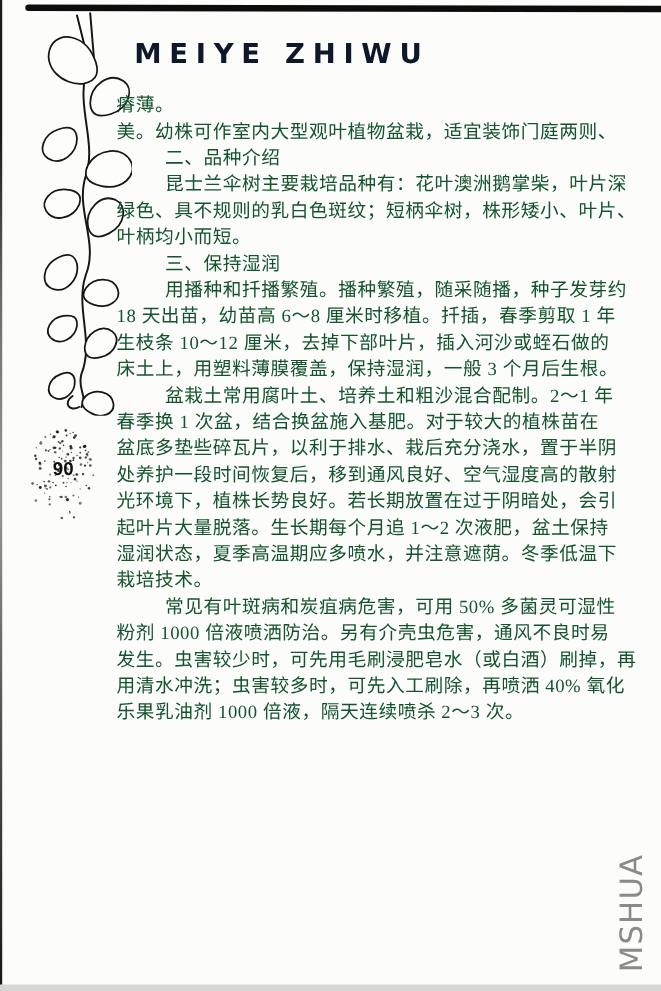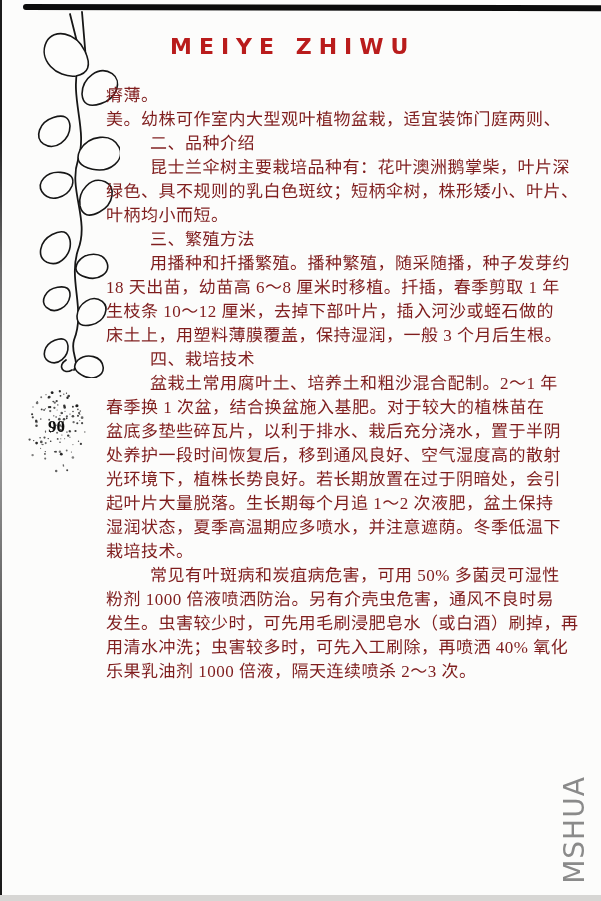--- a/index.html
+++ b/index.html
@@ -16,40 +16,40 @@
     position:absolute;top:4px;left:23px;right:0;height:6px;background:#0c0c0c;
     border-radius:3px 0 0 3px;transform:rotate(.12deg);transform-origin:left center;
   }
   .bottom-edge{
     position:absolute;left:0;bottom:0;width:601px;height:6px;background:#d7d6d4;
   }
   
   .header{
     position:absolute;left:122px;top:34px;
     font-family:"DejaVu Sans","Liberation Sans",sans-serif;
-    font-size:22px;font-weight:600;letter-spacing:7px;color:#b91c1c;white-space:nowrap;margin-left:48px;
+    font-size:25px;font-weight:600;letter-spacing:7px;color:#0f172a;white-space:nowrap;
   }
   
   .body-text{
     position:absolute;left:106px;top:84px;width:468px;
-    font-size:17px;line-height:24px;letter-spacing:.5px;color:#7f1d1d;
+    font-size:17px;line-height:24px;letter-spacing:.5px;color:#14532d;
   }
   .tline{white-space:nowrap;height:24px;}
   .tline.indent{padding-left:44px;}
   
   .vine{position:absolute;left:20px;top:10px;width:100px;height:368px;}
   .vine path{vector-effect:non-scaling-stroke;}
   .leaf{fill:#fdfdfc;stroke:#161616;stroke-width:1.6;}
   .stemline{fill:none;stroke:#161616;stroke-width:1.8;stroke-linecap:round;}
   
   .folio-wrap{position:absolute;left:22px;top:388px;width:74px;height:90px;}
   .folio-wrap svg{position:absolute;left:0;top:0;}
   .folio{
     position:absolute;left:26px;top:29px;
-    font-family:Liberation Serif, serif;
+    font-family:Liberation Sans, sans-serif;
     font-size:17px;font-weight:bold;color:#0e0e0e;letter-spacing:0;
   }
   
   .watermark{
     position:absolute;left:574px;top:830px;transform:translate(-50%,-50%) rotate(-90deg);
     font-family:"DejaVu Sans","Liberation Sans",sans-serif;
     font-size:28px;font-weight:500;letter-spacing:1px;color:#8a8a8a;white-space:nowrap;
   }
 </style>
 </head>
@@ -210,26 +210,25 @@
     <span class="folio">90</span>
   </div>
 
   <div class="body-text">
       <div class="tline">瘠薄。</div>
       <div class="tline">美。幼株可作室内大型观叶植物盆栽，适宜装饰门庭两则、</div>
       <div class="tline indent">二、品种介绍</div>
       <div class="tline indent">昆士兰伞树主要栽培品种有：花叶澳洲鹅掌柴，叶片深</div>
       <div class="tline">绿色、具不规则的乳白色斑纹；短柄伞树，株形矮小、叶片、</div>
       <div class="tline">叶柄均小而短。</div>
-      <div class="tline indent">三、繁殖方法</div>
+      <div class="tline indent">三、保持湿润</div>
       <div class="tline indent">用播种和扦播繁殖。播种繁殖，随采随播，种子发芽约</div>
       <div class="tline">18 天出苗，幼苗高 6～8 厘米时移植。扦插，春季剪取 1 年</div>
       <div class="tline">生枝条 10～12 厘米，去掉下部叶片，插入河沙或蛭石做的</div>
       <div class="tline">床土上，用塑料薄膜覆盖，保持湿润，一般 3 个月后生根。</div>
-      <div class="tline indent">四、栽培技术</div>
       <div class="tline indent">盆栽土常用腐叶土、培养土和粗沙混合配制。2～1 年</div>
       <div class="tline">春季换 1 次盆，结合换盆施入基肥。对于较大的植株苗在</div>
       <div class="tline">盆底多垫些碎瓦片，以利于排水、栽后充分浇水，置于半阴</div>
       <div class="tline">处养护一段时间恢复后，移到通风良好、空气湿度高的散射</div>
       <div class="tline">光环境下，植株长势良好。若长期放置在过于阴暗处，会引</div>
       <div class="tline">起叶片大量脱落。生长期每个月追 1～2 次液肥，盆土保持</div>
       <div class="tline">湿润状态，夏季高温期应多喷水，并注意遮荫。冬季低温下</div>
       <div class="tline">栽培技术。</div>
       <div class="tline indent">常见有叶斑病和炭疽病危害，可用 50% 多菌灵可湿性</div>
       <div class="tline">粉剂 1000 倍液喷洒防治。另有介壳虫危害，通风不良时易</div>

